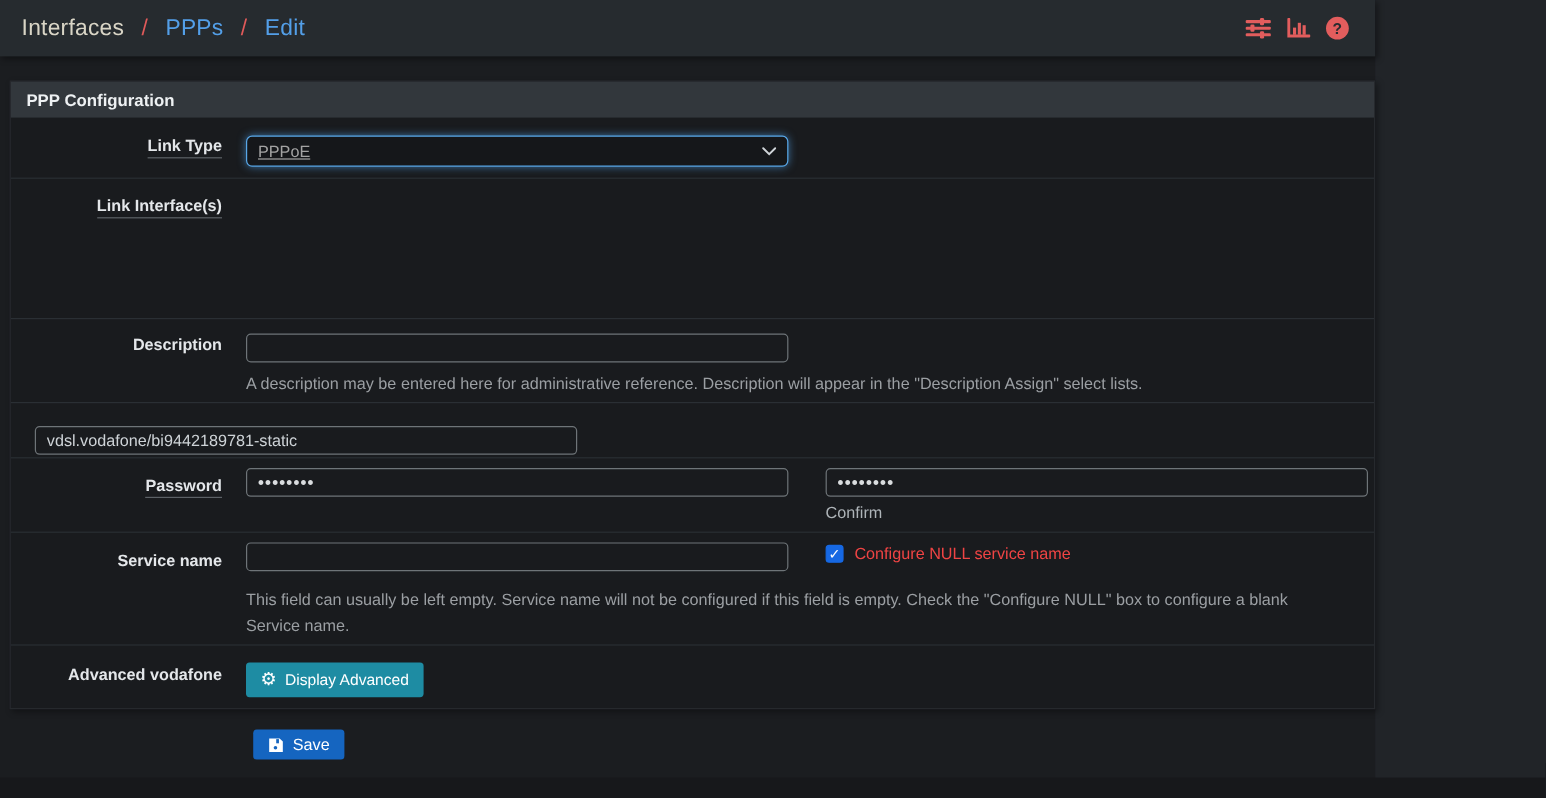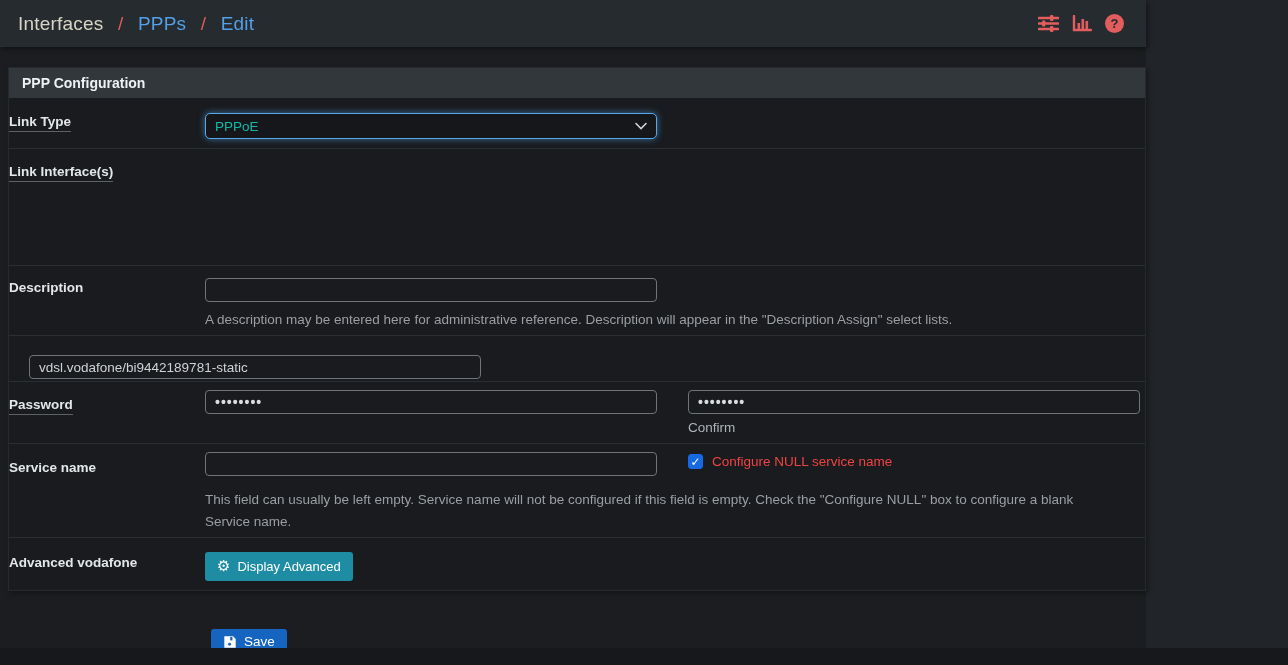--- a/index.html
+++ b/index.html
@@ -36,40 +36,40 @@
     background:#191b1e; border:1px solid #26292d;
     box-shadow:2px 2px 5px rgba(0,0,0,.35);
   }
   .panel-header {
     background:#32373c; height:30px; line-height:30px; padding:0 13px;
     font-weight:bold; font-size:14px; color:#eef1f3;
   }
   .row { display:flex; }
   .row + .row { border-top:1px solid #2a2f34; }
   .col-label {
-    width:176px; flex:none; text-align:left;
+    width:176px; flex:none; text-align:right;
     font-weight:bold; font-size:13.5px; color:#e4e7ea; padding-top:16px;
   }
   .col-label .lbl-u { border-bottom:1px solid #5c6166; padding-bottom:2px; }
   .col-content { margin-left:20px; flex:1; padding-right:10px; }
   .helper { font-size:13.5px; color:#9b9fa3; margin-top:7px; line-height:1.6; }
   
   .tinput {
     width:452px; height:24px; border:1px solid #6e7478; border-radius:4px;
     background:#191b1e; color:#ced3d7; font-size:13.5px; padding:0 9px;
     font-family:"Liberation Sans","DejaVu Sans",sans-serif; outline:none;
   }
   .pw { font-size:14px; font-weight:bold; letter-spacing:1px; color:#d9dcde; }
   
   .select-wrap {
     width:452px; height:26px; border:1px solid #58a7e8; border-radius:5px;
     background:#15171a; box-shadow:0 0 7px rgba(80,160,230,.65);
     display:flex; align-items:center; padding:0 9px; cursor:pointer;
   }
-  .select-value { font-size:13.5px; color:#14b8a6; flex:1; }
+  .select-value { font-size:13.5px; color:#a3a3a3; flex:1;text-decoration:underline; }
   
   .listbox {
     width:452px; border:1px solid #989ea3; background:#17191c;
     padding:2px 0 3px 0; cursor:pointer;
   }
   .list-option {
     font-size:13.5px; color:#d2d6da; padding:0 0 0 8px; height:17px;
     line-height:17px; white-space:nowrap;
   }
   .list-option.selected { background:#0cd3f2; color:#14171a; }
@@ -91,21 +91,21 @@
   .check-label { font-size:13.5px; color:#ef4444; margin-left:9px; }
   
   .btn {
     display:inline-flex; align-items:center; gap:7px; border:none;
     border-radius:3px; color:#fff; font-size:13px; cursor:pointer;
     font-family:"Liberation Sans","DejaVu Sans",sans-serif;
   }
   .btn-advanced { background:#1e8ca3; padding:7px 12px; }
   .btn-save { background:#1565c0; padding:5px 12px; font-size:13.5px; }
   .gear { font-family:"DejaVu Sans",sans-serif; font-size:15px; line-height:1; }
-  .save-area { position:absolute; left:211px; top:608px;margin-top:21px; }
+  .save-area { position:absolute; left:211px; top:608px; }
   
   .footer {
     position:absolute; left:0; top:648px; width:1288px; height:17px;
     background:#17181b;
   }
 </style>
 </head>
 <body>
 
 <div class="page">

